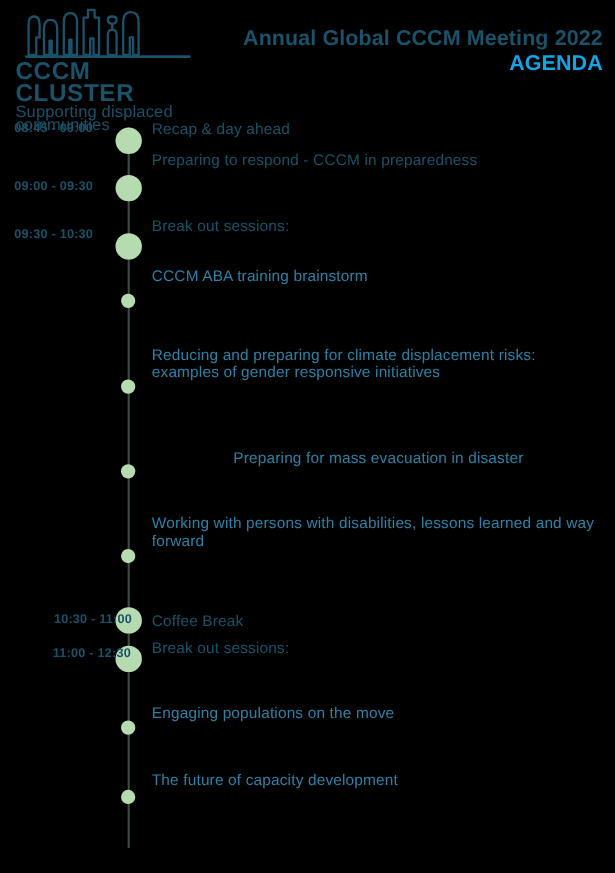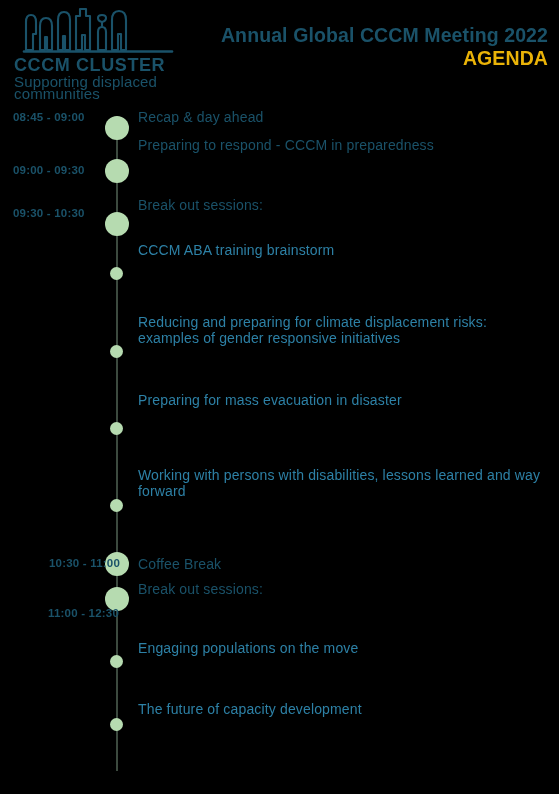--- a/index.html
+++ b/index.html
@@ -30,21 +30,21 @@
     top: 6px;
     width: 165px;
   }
   .logo-figures {
     width: 160px;
     height: 48px;
     display: block;
   }
   .logo-name {
     color: #1a5269;
-    font-size: 18px;
+    font-size: 22px;
     font-weight: bold;
     letter-spacing: 0.6px;
     line-height: 20px;
     margin-top: 1px;
   }
   .logo-tagline {
     color: #1a5269;
     font-size: 15px;
     letter-spacing: 0.15px;
     line-height: 12px;
@@ -59,21 +59,21 @@
   }
   .title-main {
     color: #1a5269;
     font-size: 19.5px;
     font-weight: bold;
     line-height: 23px;
     letter-spacing: 0.1px;
     text-align: center;
   }
   .title-sub {
-    color: #eab308;
+    color: #0ea5e9;
     font-size: 19.5px;
     font-weight: bold;
     line-height: 23px;
     letter-spacing: 0.1px;
   }
   .title-day {
     color: #b6dbb0;
     font-size: 18px;
     font-weight: bold;
     line-height: 22px;
@@ -180,27 +180,27 @@
       <div class="row-time" style="top: 64px;">09:00 - 09:30</div>
       <div class="row-label" style="top: 37px;">Preparing to respond - CCCM in preparedness</div>
       <div class="dot dot-major" style="top: 112px;"></div>
       <div class="row-time" style="top: 107px;">09:30 - 10:30</div>
       <div class="row-label" style="top: 97px;">Break out sessions:</div>
       <div class="dot dot-minor" style="top: 167px;"></div>
       <div class="row-label sub" style="top: 142px;">CCCM ABA training brainstorm</div>
       <div class="dot dot-minor" style="top: 245px;"></div>
       <div class="row-label sub" style="top: 214px;">Reducing and preparing for climate displacement risks: examples of gender responsive initiatives</div>
       <div class="dot dot-minor" style="top: 322px;"></div>
-      <div class="row-label sub" style="top: 292px;">Preparing for mass evacuation in disaster</div>
+      <div class="row-label sub" style="top: 308px; text-align: center;">Preparing for mass evacuation in disaster</div>
       <div class="dot dot-minor" style="top: 399px;"></div>
       <div class="row-label sub" style="top: 367px;">Working with persons with disabilities, lessons learned and way forward</div>
       <div class="dot dot-major" style="top: 452px;"></div>
       <div class="row-time" style="top: 457px; margin-left: 36px;">10:30 - 11:00</div>
       <div class="row-label" style="top: 456px;">Coffee Break</div>
       <div class="dot dot-major" style="top: 487px;"></div>
-      <div class="row-time" style="top: 507px; padding-left: 48px;">11:00 - 12:30</div>
+      <div class="row-time" style="top: 488px; padding-left: 48px;">11:00 - 12:30</div>
       <div class="row-label" style="top: 481px;">Break out sessions:</div>
       <div class="dot dot-minor" style="top: 555px;"></div>
       <div class="row-label sub" style="top: 540px;">Engaging populations on the move</div>
       <div class="dot dot-minor" style="top: 618px;"></div>
       <div class="row-label sub" style="top: 601px;">The future of capacity development</div>
     </div>
 </div>
 
 </body></html>

